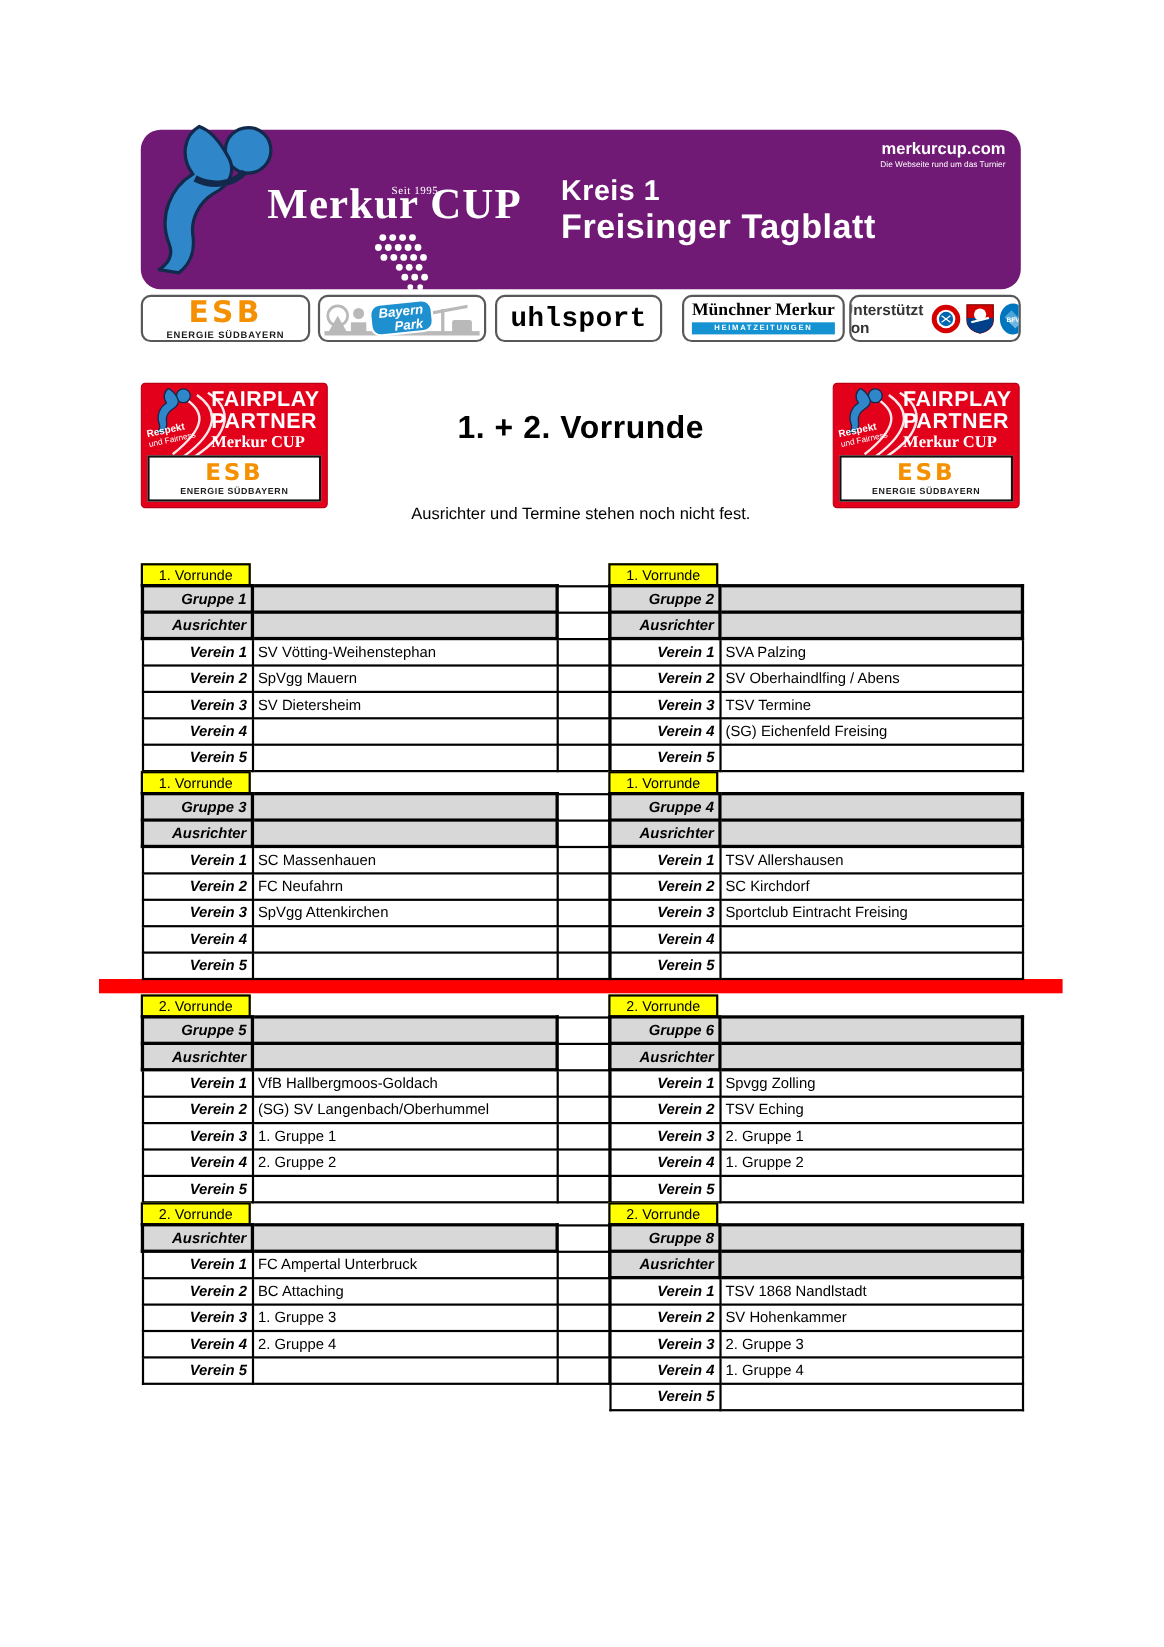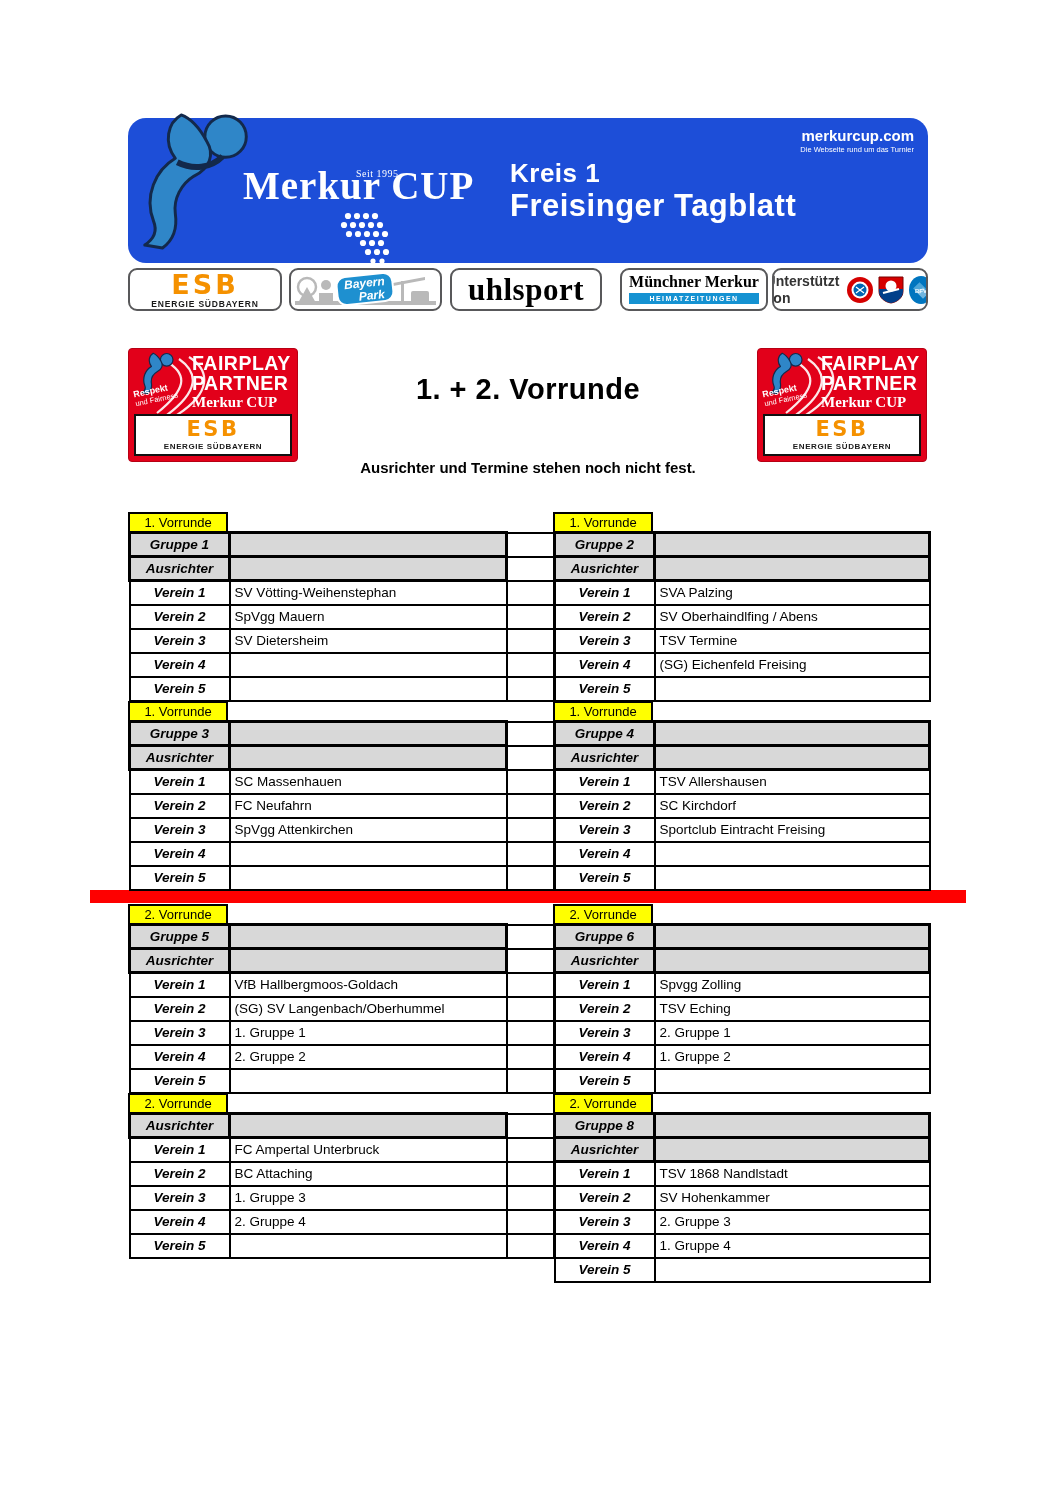--- a/index.html
+++ b/index.html
@@ -5,21 +5,21 @@
   * { box-sizing: border-box; }
   html,body { margin:0; padding:0; }
   body {
     width:1058px; height:1497px; background:#ffffff; position:relative;
     font-family:"Liberation Sans", sans-serif; color:#000;
   }
 
   
   .banner {
     position:absolute; left:128px; top:118px; width:800px; height:145px;
-    background:#1d4ed8; border-radius:18px;
+    background:#701a75; border-radius:18px;
   }
   .player-logo { position:absolute; left:128px; top:110px; width:138px; height:140px; }
   .logo-text {
     position:absolute; left:243px; top:163px; color:#fff;
     font-family:"Liberation Serif", serif; font-weight:700; font-size:39px; letter-spacing:1px;
     white-space:nowrap;
   }
   .logo-seit {
     position:absolute; left:356px; top:168px; color:#fff; font-size:10px;
     font-family:"Liberation Serif", serif; letter-spacing:0.5px;
@@ -37,21 +37,21 @@
   .site-tag { position:absolute; right:14px; top:27px; color:#fff; font-size:7.5px; text-align:right; }
 
   
   .sponsor-box {
     position:absolute; top:268px; height:43px; background:#fff;
     border:2px solid #58585a; border-radius:9px;
     display:flex; align-items:center; justify-content:center; overflow:hidden;
   }
   .esb-word { color:#f59100; font-weight:900; font-size:27px; letter-spacing:3px; line-height:1; font-family:"DejaVu Sans", sans-serif; }
   .esb-sub { color:#1a1a1a; font-weight:bold; font-size:8.5px; letter-spacing:0.8px; margin-top:1px; }
-  .uhlsport-word { color:#000; font-weight:800; font-size:31px; letter-spacing:0.5px; font-family:Liberation Serif, serif; }
+  .uhlsport-word { color:#000; font-weight:800; font-size:25px; letter-spacing:0.5px; font-family:Liberation Mono, monospace; }
   .mm-inner { border:1.5px solid #9a9a9a; border-radius:5px; padding:3px 9px 5px 9px; text-align:center; }
   .mm-name { font-family:"Liberation Serif", serif; font-weight:bold; font-size:16px; white-space:nowrap; }
   .mm-bar { background:#1592d2; color:#fff; font-size:7px; font-weight:bold; letter-spacing:1.5px; padding:2px 0; margin-top:2px; text-align:center; }
   .support-label { font-size:14px; font-weight:bold; color:#333; line-height:1.2; margin-right:7px; }
   .crest-row { display:flex; align-items:center; gap:4px; }
 
   
   .fairplay {
     position:absolute; top:348px; width:170px; height:114px;
     background:#e2001a; border-radius:4px; border:1px solid #b70014;
@@ -71,35 +71,35 @@
   }
   .fp-esb { color:#f59100; font-weight:900; font-size:21px; letter-spacing:2.5px; line-height:1; font-family:"DejaVu Sans", sans-serif; }
   .fp-esb-sub { color:#1a1a1a; font-weight:bold; font-size:8px; letter-spacing:0.6px; margin-top:2px; }
 
   
   .page-title {
     position:absolute; left:128px; top:373px; width:800px; text-align:center;
     font-weight:bold; font-size:29px; letter-spacing:0.5px;
   }
   .page-note {
-    position:absolute; left:128px; top:459px; width:800px; text-align:center; font-size:15px;font-weight:bold;
+    position:absolute; left:128px; top:459px; width:800px; text-align:center; font-size:15px;
   }
 
   
   .divider { position:absolute; left:90px; top:890px; width:876px; height:13px; background:#fe0000; }
 
   
   .group-block { position:absolute; }
   .round-tag {
     width:100px; height:21px; background:#ffff00; border:2.5px solid #000;
     display:flex; align-items:center; justify-content:center; font-size:13px;
   }
   table.grp { border-collapse:collapse; table-layout:fixed; margin-top:-2px; }
   table.grp td { height:24px; padding:0 4px; font-size:13.5px; overflow:hidden; white-space:nowrap; }
-  td.lbl { border:2px solid #000; font-weight:bold; font-style:italic; text-align:center; background:#fff; }
+  td.lbl { border:2px solid #000; font-weight:bold; font-style:italic; text-align:right; background:#fff; }
   td.val { border:2px solid #000; background:#fff; padding-left:6px; }
   td.spc { border:2px solid #000; background:#fff; }
   tr.hdr td.lbl, tr.hdr td.val { background:#d8d8d8; border:3px solid #000; }
   tr.hdr td.spc { border:2px solid #000; }
   td.gname { font-size:15px; }
 </style>
 </head>
 <body>
 
 <div class="banner">

